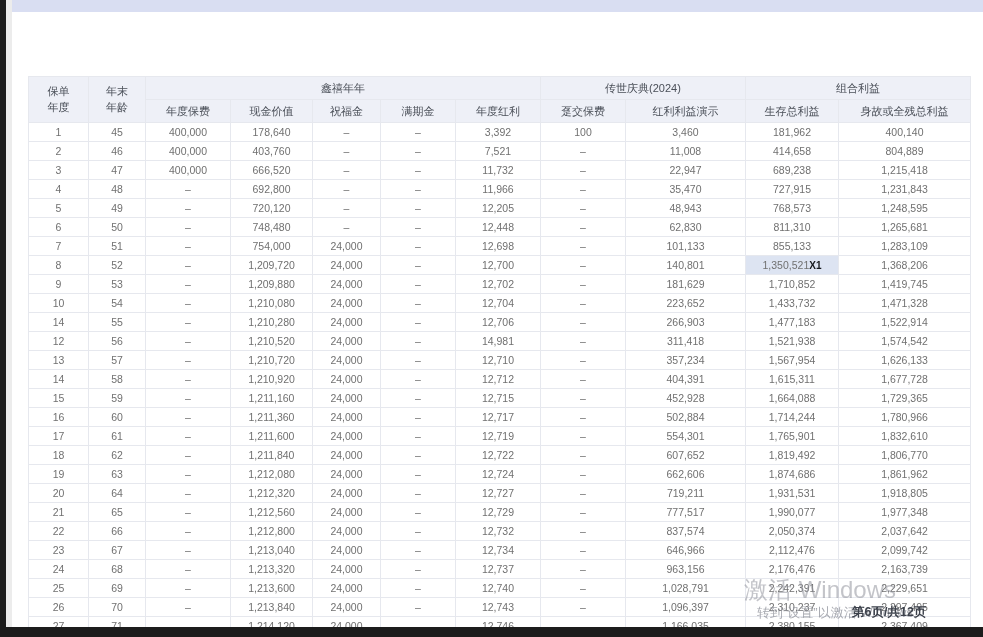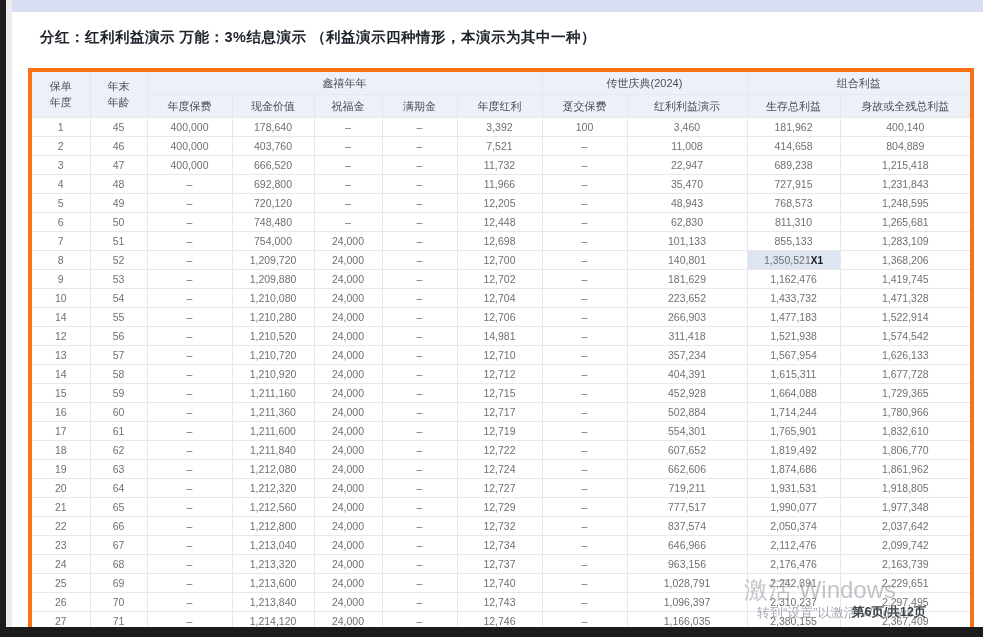--- a/index.html
+++ b/index.html
@@ -9,22 +9,22 @@
   }
   .left-dark-edge{position:absolute;left:0;top:0;width:6px;height:100%;background:#1c1c1c;}
   .left-gutter{position:absolute;left:6px;top:0;width:6px;height:100%;background:#ececec;}
   .top-bar{position:absolute;left:12px;top:0;right:0;height:12px;background:#d9def2;}
   .bottom-bar{position:absolute;left:0;bottom:0;width:100%;height:10px;background:#1c1c1c;z-index:5;}
   .page-title{
     position:absolute;left:40px;top:28px;margin:0;
     font-size:14.5px;font-weight:700;color:#20242e;letter-spacing:.5px;white-space:nowrap;
   }
   table.benefit{
-    position:absolute;left:28px;top:68px;border-collapse:collapse;table-layout:fixed;
-    border:4px solid #f97316;
+    position:absolute;left:28px;top:76px;border-collapse:collapse;table-layout:fixed;
+    border:1px solid #f97316;
     padding-left:20px;
   }
   table.benefit th,table.benefit td{
     border:1px solid #e6e8ee;text-align:center;overflow:hidden;white-space:nowrap;
   }
   table.benefit th{
     background:#eef0f7;font-weight:400;color:#4a4f58;font-size:11px;height:20px;padding:1px 2px;
   }
   table.benefit th.corner{white-space:pre-line;line-height:1.45;}
   table.benefit td{
@@ -46,21 +46,20 @@
   }
 </style>
 </head>
 <body>
 
 <div class="screen">
   <div class="left-dark-edge"></div>
   <div class="left-gutter"></div>
   <div class="top-bar"></div>
 
-  <h1 class="page-title">分红：红利利益演示 万能：3%结息演示 （利益演示四种情形，本演示为其中一种）</h1>
 
   <table class="benefit">
     <colgroup>
         <col style="width: 60px;">
         <col style="width: 57px;">
         <col style="width: 85px;">
         <col style="width: 82px;">
         <col style="width: 68px;">
         <col style="width: 75px;">
         <col style="width: 85px;">
@@ -199,21 +198,21 @@
         <tr>
           <td>9</td>
           <td>53</td>
           <td>–</td>
           <td>1,209,880</td>
           <td>24,000</td>
           <td>–</td>
           <td>12,702</td>
           <td>–</td>
           <td>181,629</td>
-          <td>1,162,476</td>
+          <td>1,710,852</td>
           <td>1,419,745</td>
         </tr>
         <tr>
           <td>10</td>
           <td>54</td>
           <td>–</td>
           <td>1,210,080</td>
           <td>24,000</td>
           <td>–</td>
           <td>12,704</td>

